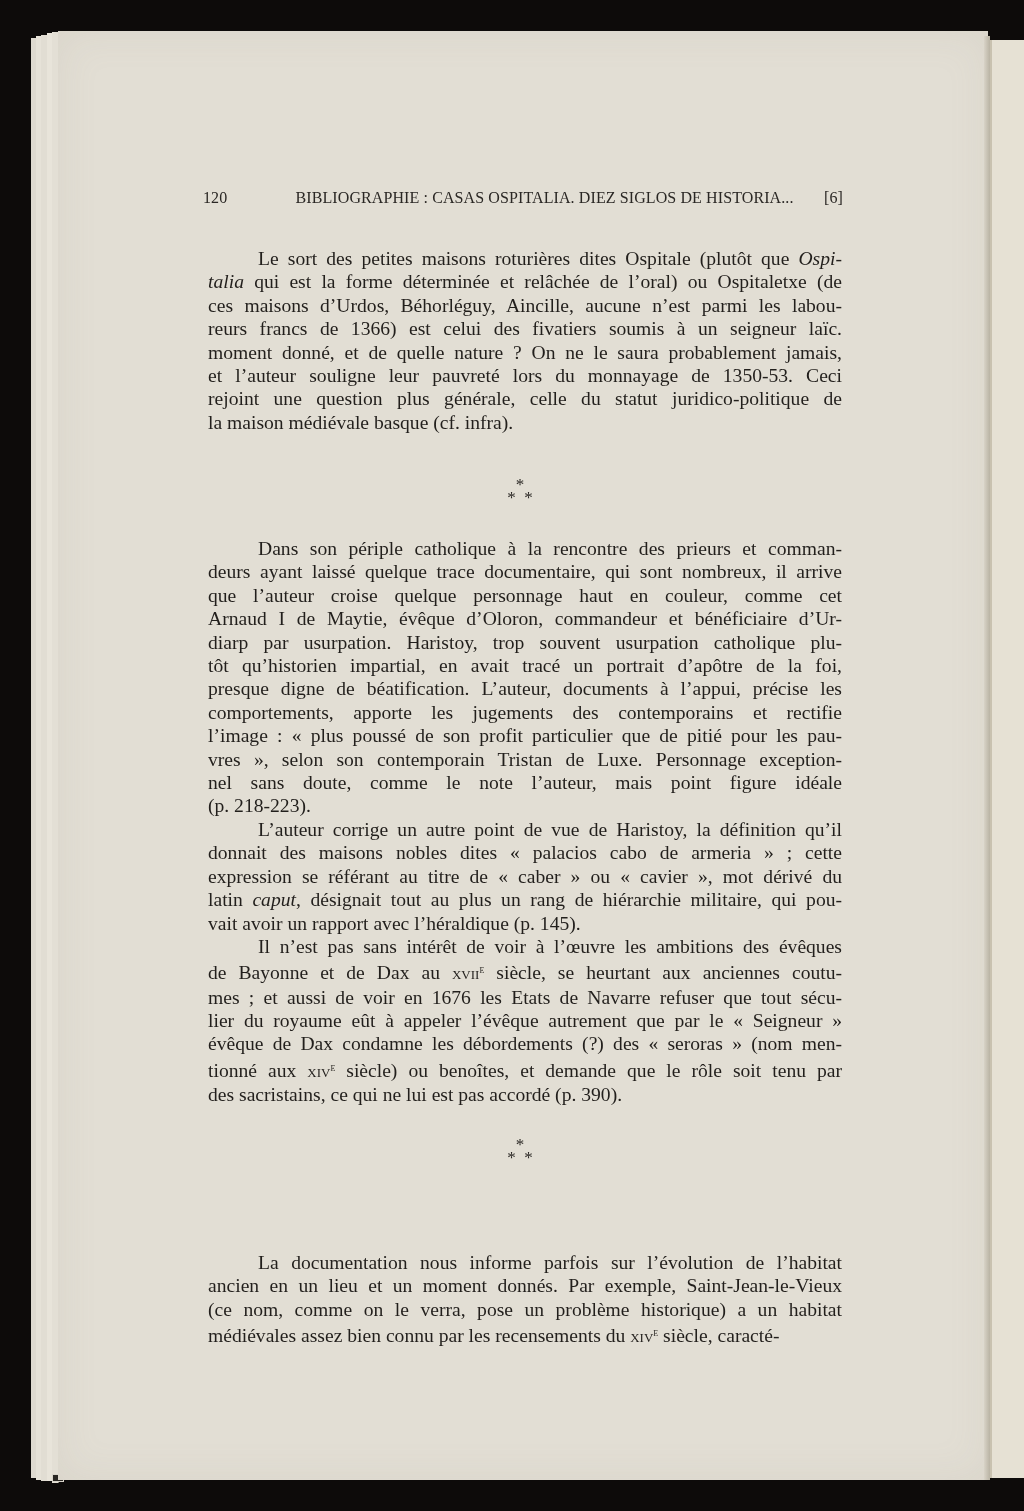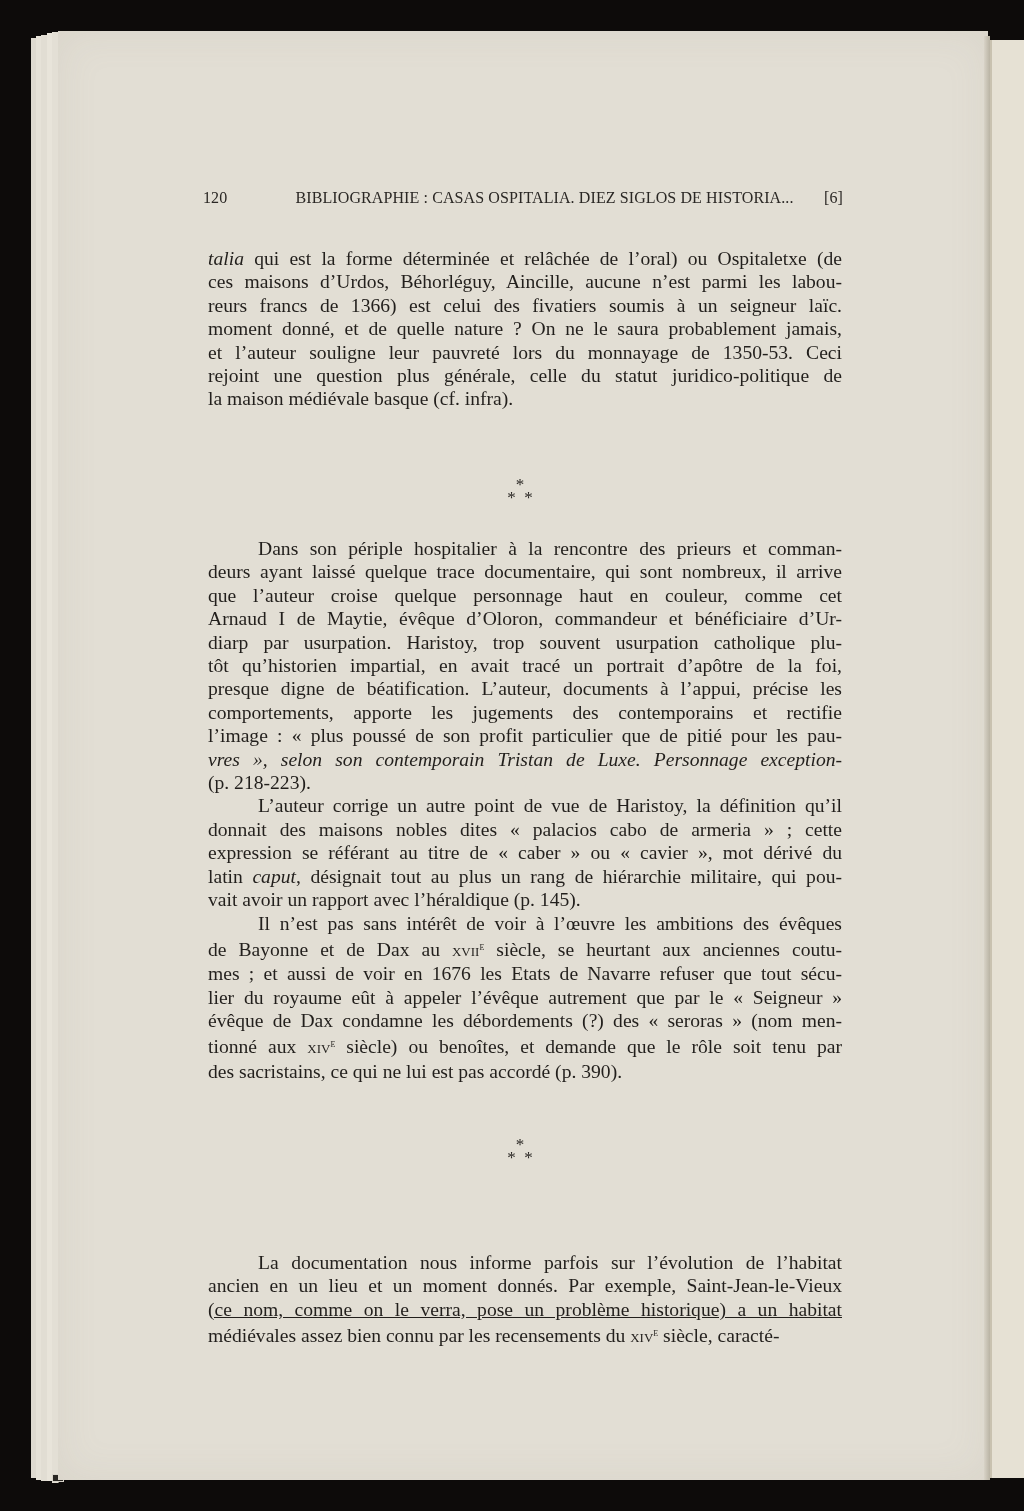--- a/index.html
+++ b/index.html
@@ -77,47 +77,49 @@
 <div class="next-page"></div>
 
 <div class="running-head">
   <span class="folio">120</span>
   <span class="title">BIBLIOGRAPHIE : CASAS OSPITALIA. DIEZ SIGLOS DE HISTORIA...</span>
   <span class="section">[6]</span>
 </div>
 
 <div class="text" id="block1">
   <p>
+      <span class="line">Le sort des petites maisons roturières dites Ospitale (plutôt que <i>Ospi-</i></span>
       <span class="line" style="text-indent: 0px;"><i>talia</i> qui est la forme déterminée et relâchée de l’oral) ou Ospitaletxe (de</span>
       <span class="line" style="text-indent: 0px;">ces maisons d’Urdos, Béhorléguy, Aincille, aucune n’est parmi les labou-</span>
       <span class="line" style="text-indent: 0px;">reurs francs de 1366) est celui des fivatiers soumis à un seigneur laïc.</span>
       <span class="line" style="text-indent: 0px;">moment donné, et de quelle nature ? On ne le saura probablement jamais,</span>
       <span class="line" style="text-indent: 0px;">et l’auteur souligne leur pauvreté lors du monnayage de 1350-53. Ceci</span>
       <span class="line" style="text-indent: 0px;">rejoint une question plus générale, celle du statut juridico-politique de</span>
       <span class="line last" style="text-indent: 0px;">la maison médiévale basque (cf. infra).</span>
     </p>
 </div>
 
 <div class="stars" id="stars1">
   <div>*</div>
   <div><span>*</span>&nbsp;&nbsp;<span>*</span></div>
 </div>
 
 <div class="text" id="block2">
   <p>
-      <span class="line">Dans son périple hospitalier à la rencontre des prieurs et comman-</span>
+      <span class="line">Dans son périple catholique à la rencontre des prieurs et comman-</span>
       <span class="line" style="text-indent: 0px;">deurs ayant laissé quelque trace documentaire, qui sont nombreux, il arrive</span>
       <span class="line" style="text-indent: 0px;">que l’auteur croise quelque personnage haut en couleur, comme cet</span>
       <span class="line" style="text-indent: 0px;">Arnaud I de Maytie, évêque d’Oloron, commandeur et bénéficiaire d’Ur-</span>
       <span class="line" style="text-indent: 0px;">diarp par usurpation. Haristoy, trop souvent usurpation catholique plu-</span>
       <span class="line" style="text-indent: 0px;">tôt qu’historien impartial, en avait tracé un portrait d’apôtre de la foi,</span>
       <span class="line" style="text-indent: 0px;">presque digne de béatification. L’auteur, documents à l’appui, précise les</span>
       <span class="line" style="text-indent: 0px;">comportements, apporte les jugements des contemporains et rectifie</span>
       <span class="line" style="text-indent: 0px;">l’image : « plus poussé de son profit particulier que de pitié pour les pau-</span>
-      <span class="line" style="text-indent: 0px; font-style: italic;">vres », selon son contemporain Tristan de Luxe. Personnage exception-</span>
+      <span class="line" style="text-indent: 0px;">vres », selon son contemporain Tristan de Luxe. Personnage exception-</span>
+      <span class="line" style="text-indent: 0px;">nel sans doute, comme le note l’auteur, mais point figure idéale</span>
       <span class="line last" style="text-indent: 0px;">(p. 218-223).</span>
     </p>
   <p>
       <span class="line">L’auteur corrige un autre point de vue de Haristoy, la définition qu’il</span>
       <span class="line" style="text-indent: 0px;">donnait des maisons nobles dites « palacios cabo de armeria » ; cette</span>
       <span class="line" style="text-indent: 0px;">expression se référant au titre de « caber » ou « cavier », mot dérivé du</span>
       <span class="line" style="text-indent: 0px;">latin <i>caput</i>, désignait tout au plus un rang de hiérarchie militaire, qui pou-</span>
       <span class="line last" style="text-indent: 0px;">vait avoir un rapport avec l’héraldique (p. 145).</span>
     </p>
   <p>
@@ -133,16 +135,16 @@
 
 <div class="stars" id="stars2">
   <div>*</div>
   <div><span>*</span>&nbsp;&nbsp;<span>*</span></div>
 </div>
 
 <div class="text" id="block3">
   <p>
       <span class="line">La documentation nous informe parfois sur l’évolution de l’habitat</span>
       <span class="line" style="text-indent: 0px;">ancien en un lieu et un moment donnés. Par exemple, Saint-Jean-le-Vieux</span>
-      <span class="line" style="text-indent: 0px; text-decoration: underline;">(ce nom, comme on le verra, pose un problème historique) a un habitat</span>
+      <span class="line" style="text-indent: 0px;">(ce nom, comme on le verra, pose un problème historique) a un habitat</span>
       <span class="line last" style="text-indent: 0px;">médiévales assez bien connu par les recensements du <span class="sc">xiv</span><span class="sup">e</span> siècle, caracté-</span>
     </p>
 </div>
 
 </body></html>

